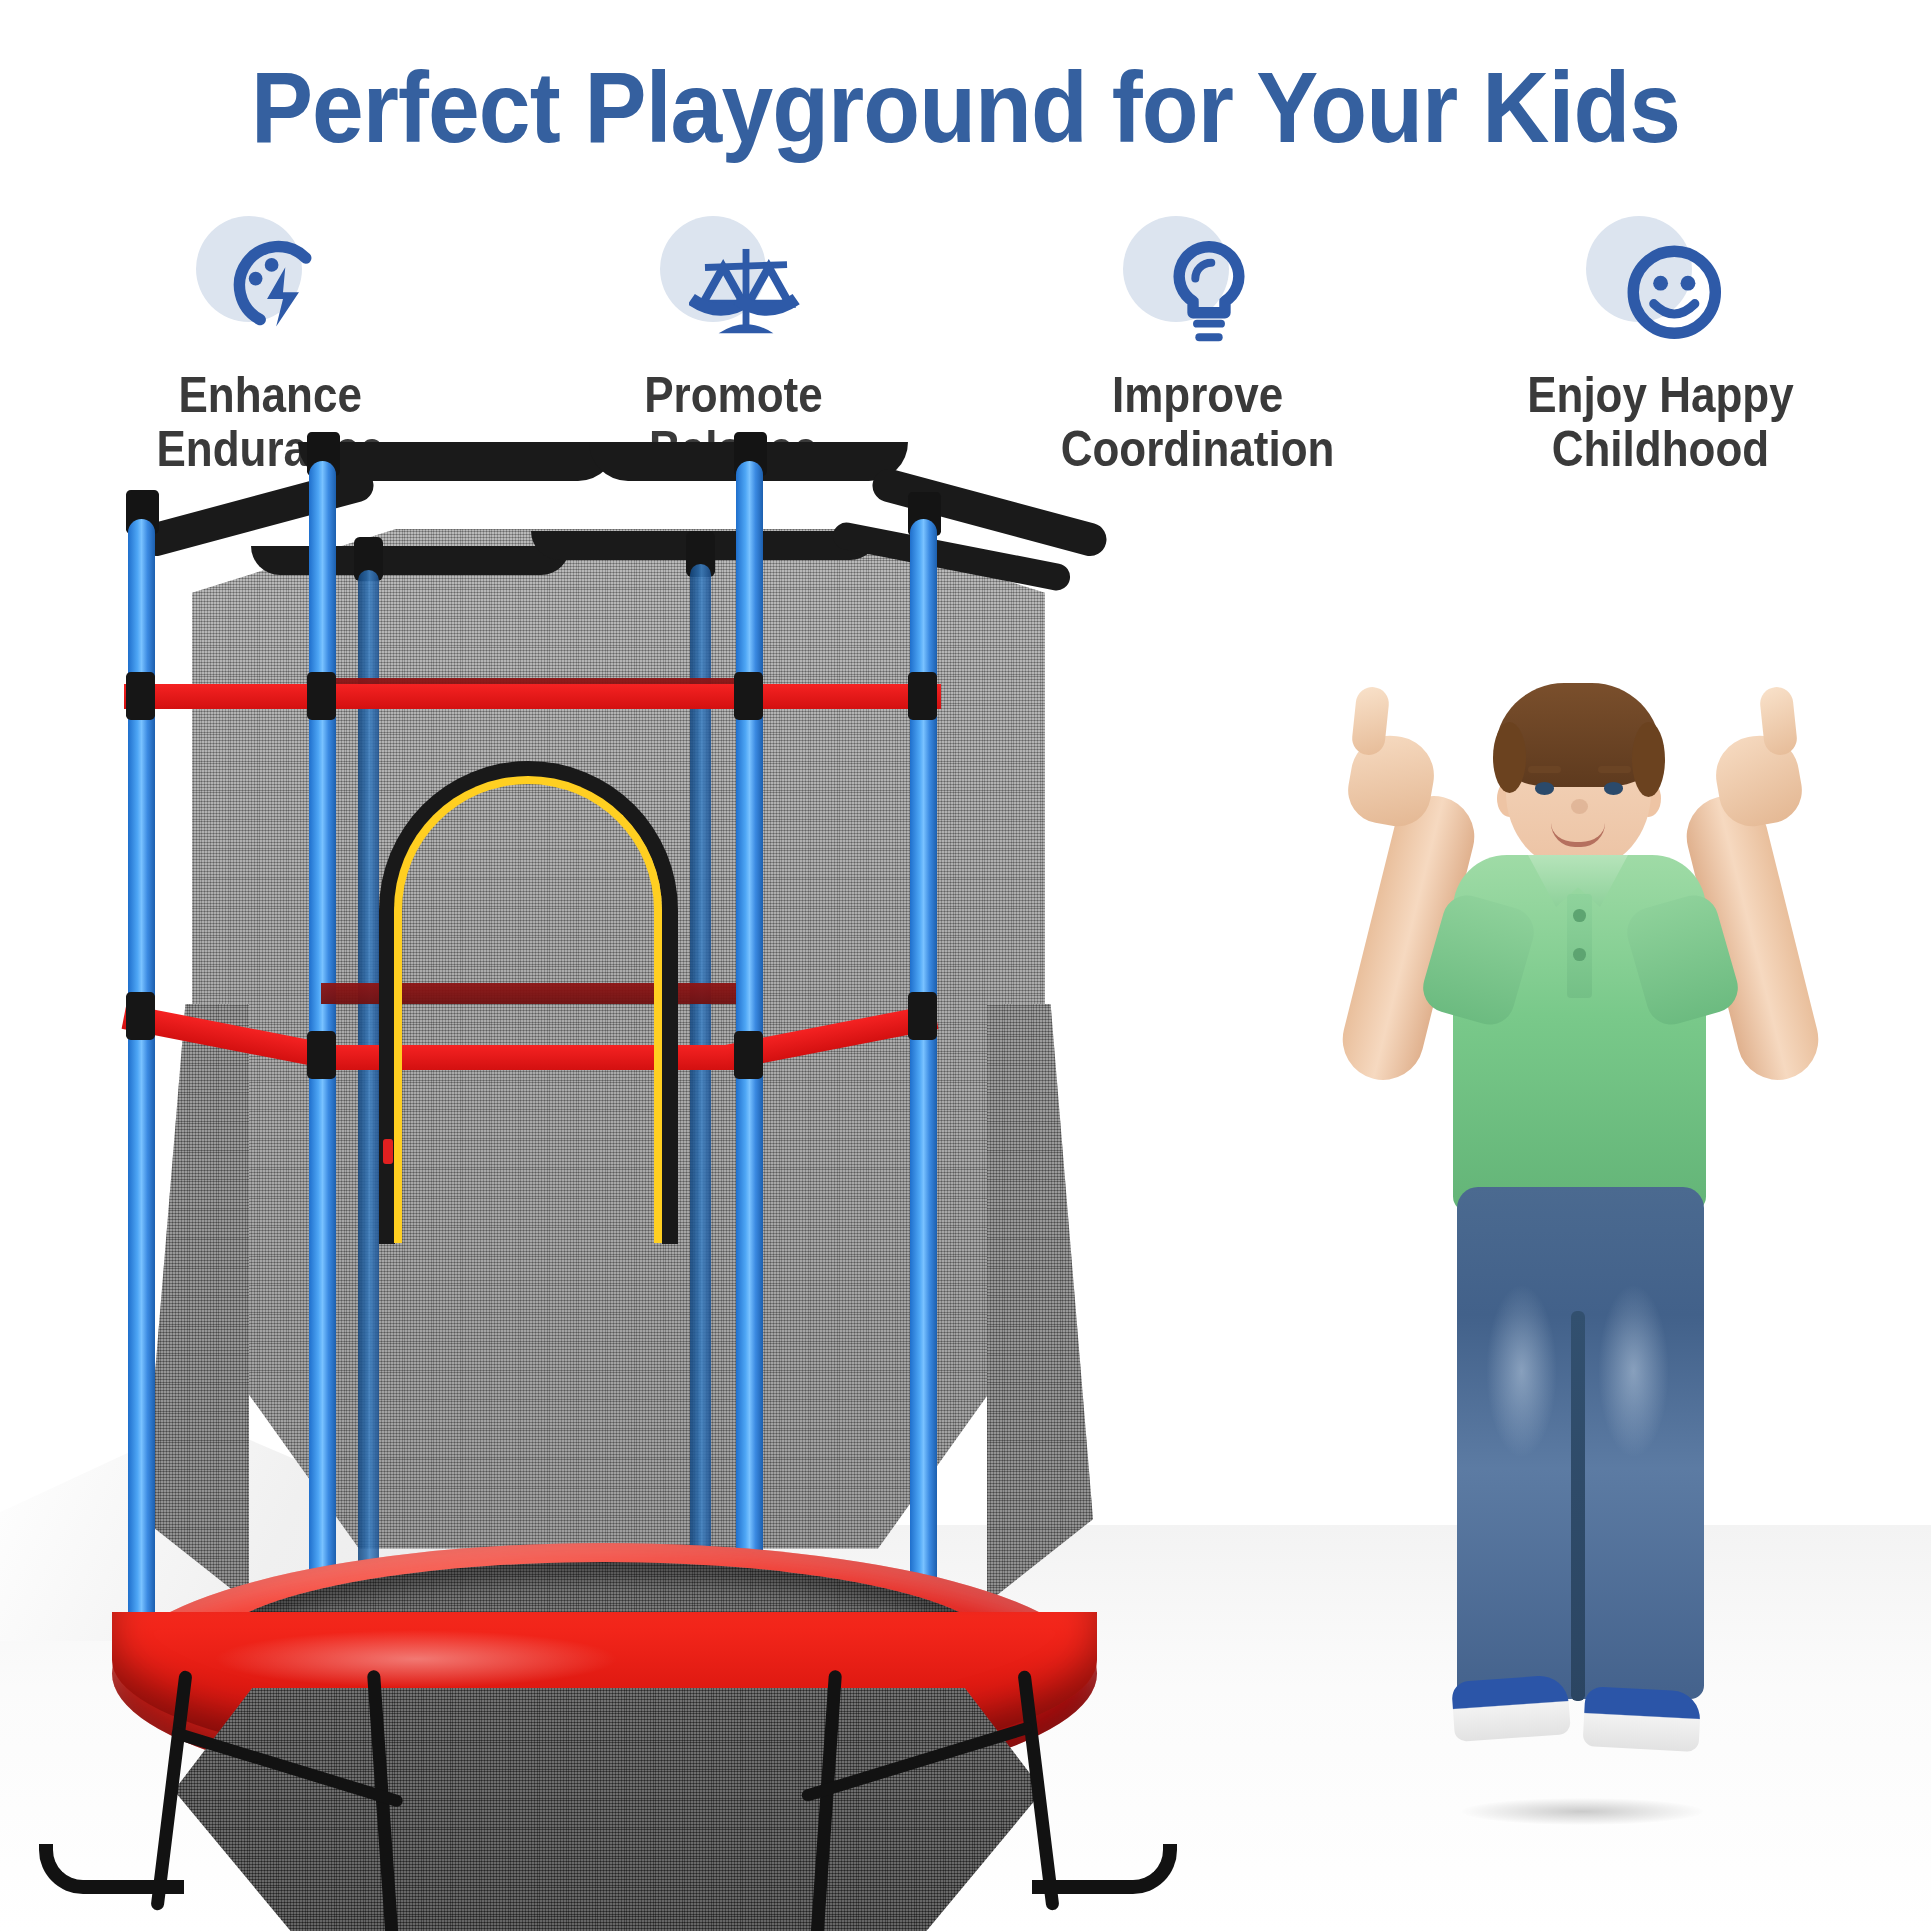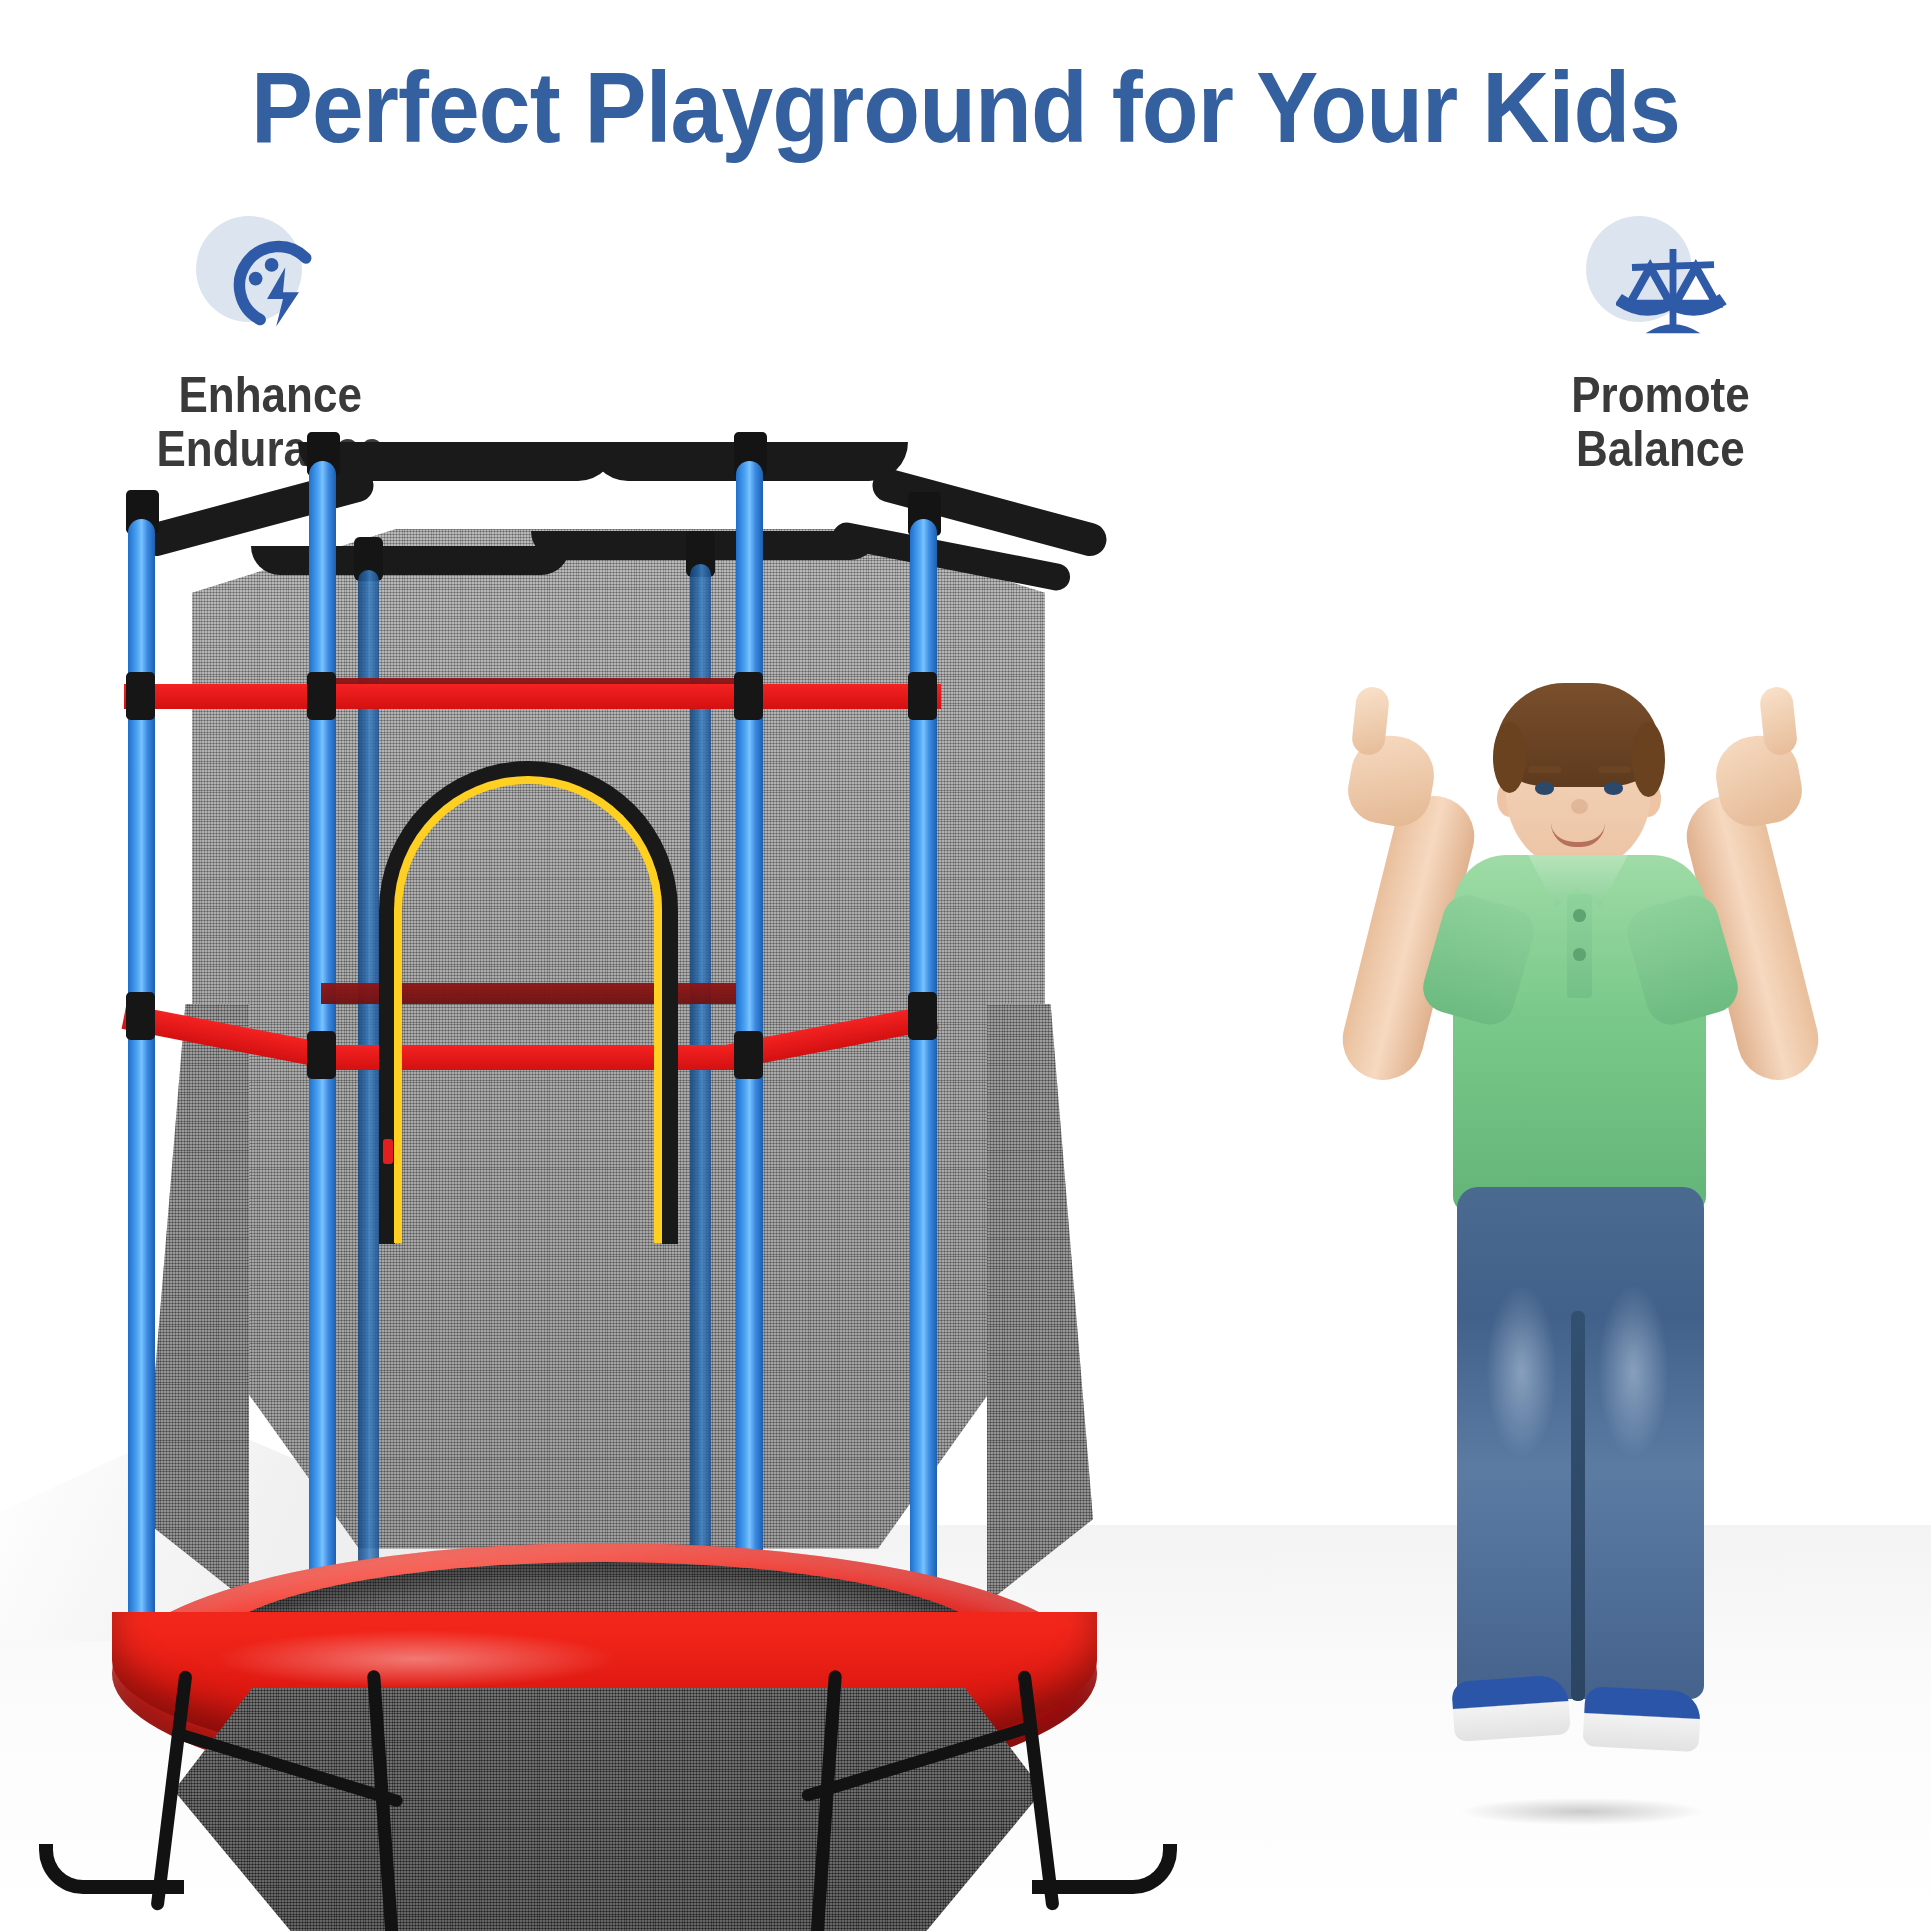--- a/index.html
+++ b/index.html
@@ -228,21 +228,47 @@
           <path d="M12 30 L30 62 L-6 62 Z" transform="translate(58,0)" stroke="#2E5AA8" stroke-width="7" fill="none"></path>
           <path d="M4 58 Q30 76 56 58" transform="translate(-2,0)" stroke="#2E5AA8" stroke-width="11" fill="none"></path>
           <path d="M4 58 Q30 76 56 58" transform="translate(38,0)" stroke="#2E5AA8" stroke-width="11" fill="none"></path>
           <path d="M26 88 Q50 72 74 88 Z" fill="#2E5AA8"></path>
         </svg>
       </div>
       <div class="flabel"><span>Promote</span>
 <span>Balance</span></div>
     </div>
 
-
+    <div class="feature">
+      <div class="ficon">
+        <div class="blob"></div>
+        <svg viewBox="0 0 100 100" fill="none">
+          <path d="M50 12 A26 26 0 0 1 64 60 L64 70 L36 70 L36 60 A26 26 0 0 1 50 12 Z" stroke="#2E5AA8" stroke-width="10" stroke-linejoin="round" fill="none"></path>
+          <path d="M38 40 A14 14 0 0 1 52 26" stroke="#2E5AA8" stroke-width="7" stroke-linecap="round" fill="none"></path>
+          <rect x="36" y="76" width="28" height="7" rx="3.5" fill="#2E5AA8"></rect>
+          <rect x="38" y="88" width="24" height="7" rx="3.5" fill="#2E5AA8"></rect>
+        </svg>
+      </div>
+      <div class="flabel"><span>Improve</span>
+<span>Coordination</span></div>
+    </div>
+
+    <div class="feature">
+      <div class="ficon">
+        <div class="blob"></div>
+        <svg viewBox="0 0 100 100" fill="none">
+          <circle cx="52" cy="52" r="36" stroke="#2E5AA8" stroke-width="10" fill="none"></circle>
+          <circle cx="40" cy="44" r="6.5" fill="#2E5AA8"></circle>
+          <circle cx="64" cy="44" r="6.5" fill="#2E5AA8"></circle>
+          <path d="M34 62 Q52 80 70 62" stroke="#2E5AA8" stroke-width="8" stroke-linecap="round" fill="none"></path>
+        </svg>
+      </div>
+      <div class="flabel"><span>Enjoy Happy</span>
+<span>Childhood</span></div>
+    </div>
 
   </div>
 
   <div class="floor"></div>
   <div class="floor-edge"></div>
 
   <div class="tramp">
 
     <div class="net"></div>
     <div class="net-side" style="left:75px;top:502px;width:106px;height:599px;clip-path:polygon(40% 0,100% 0,100% 100%,0 86%);"></div>

